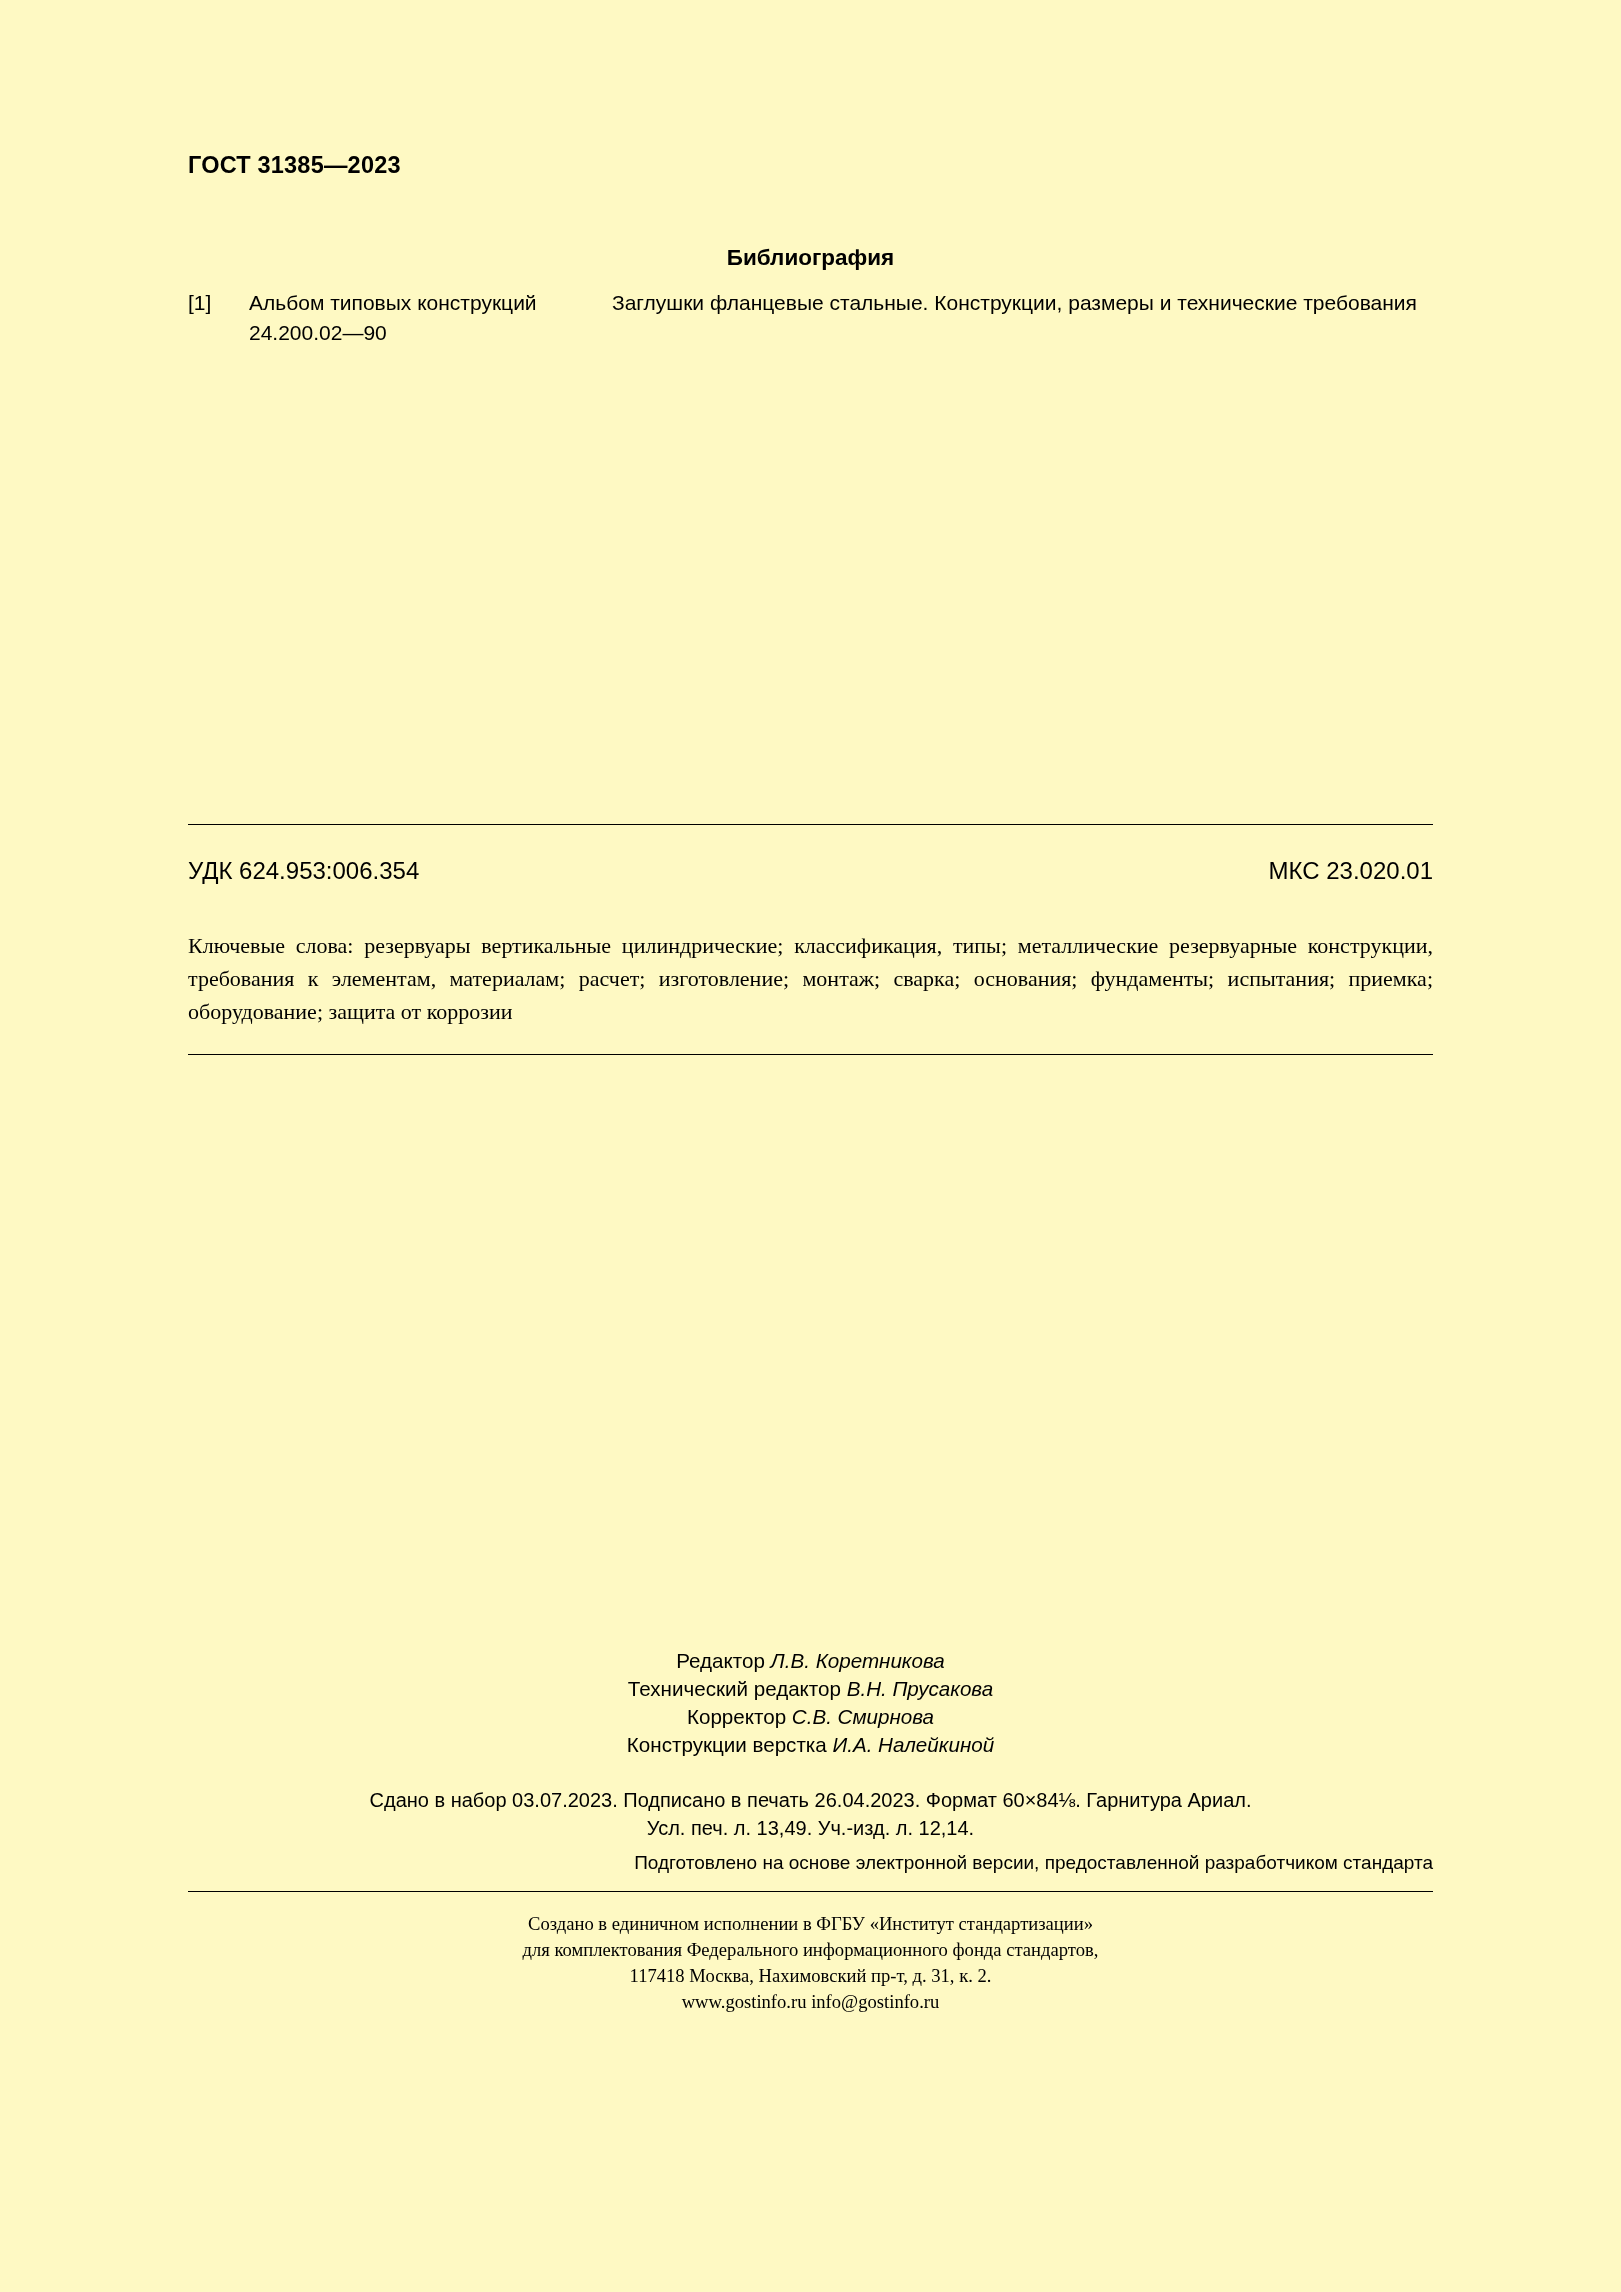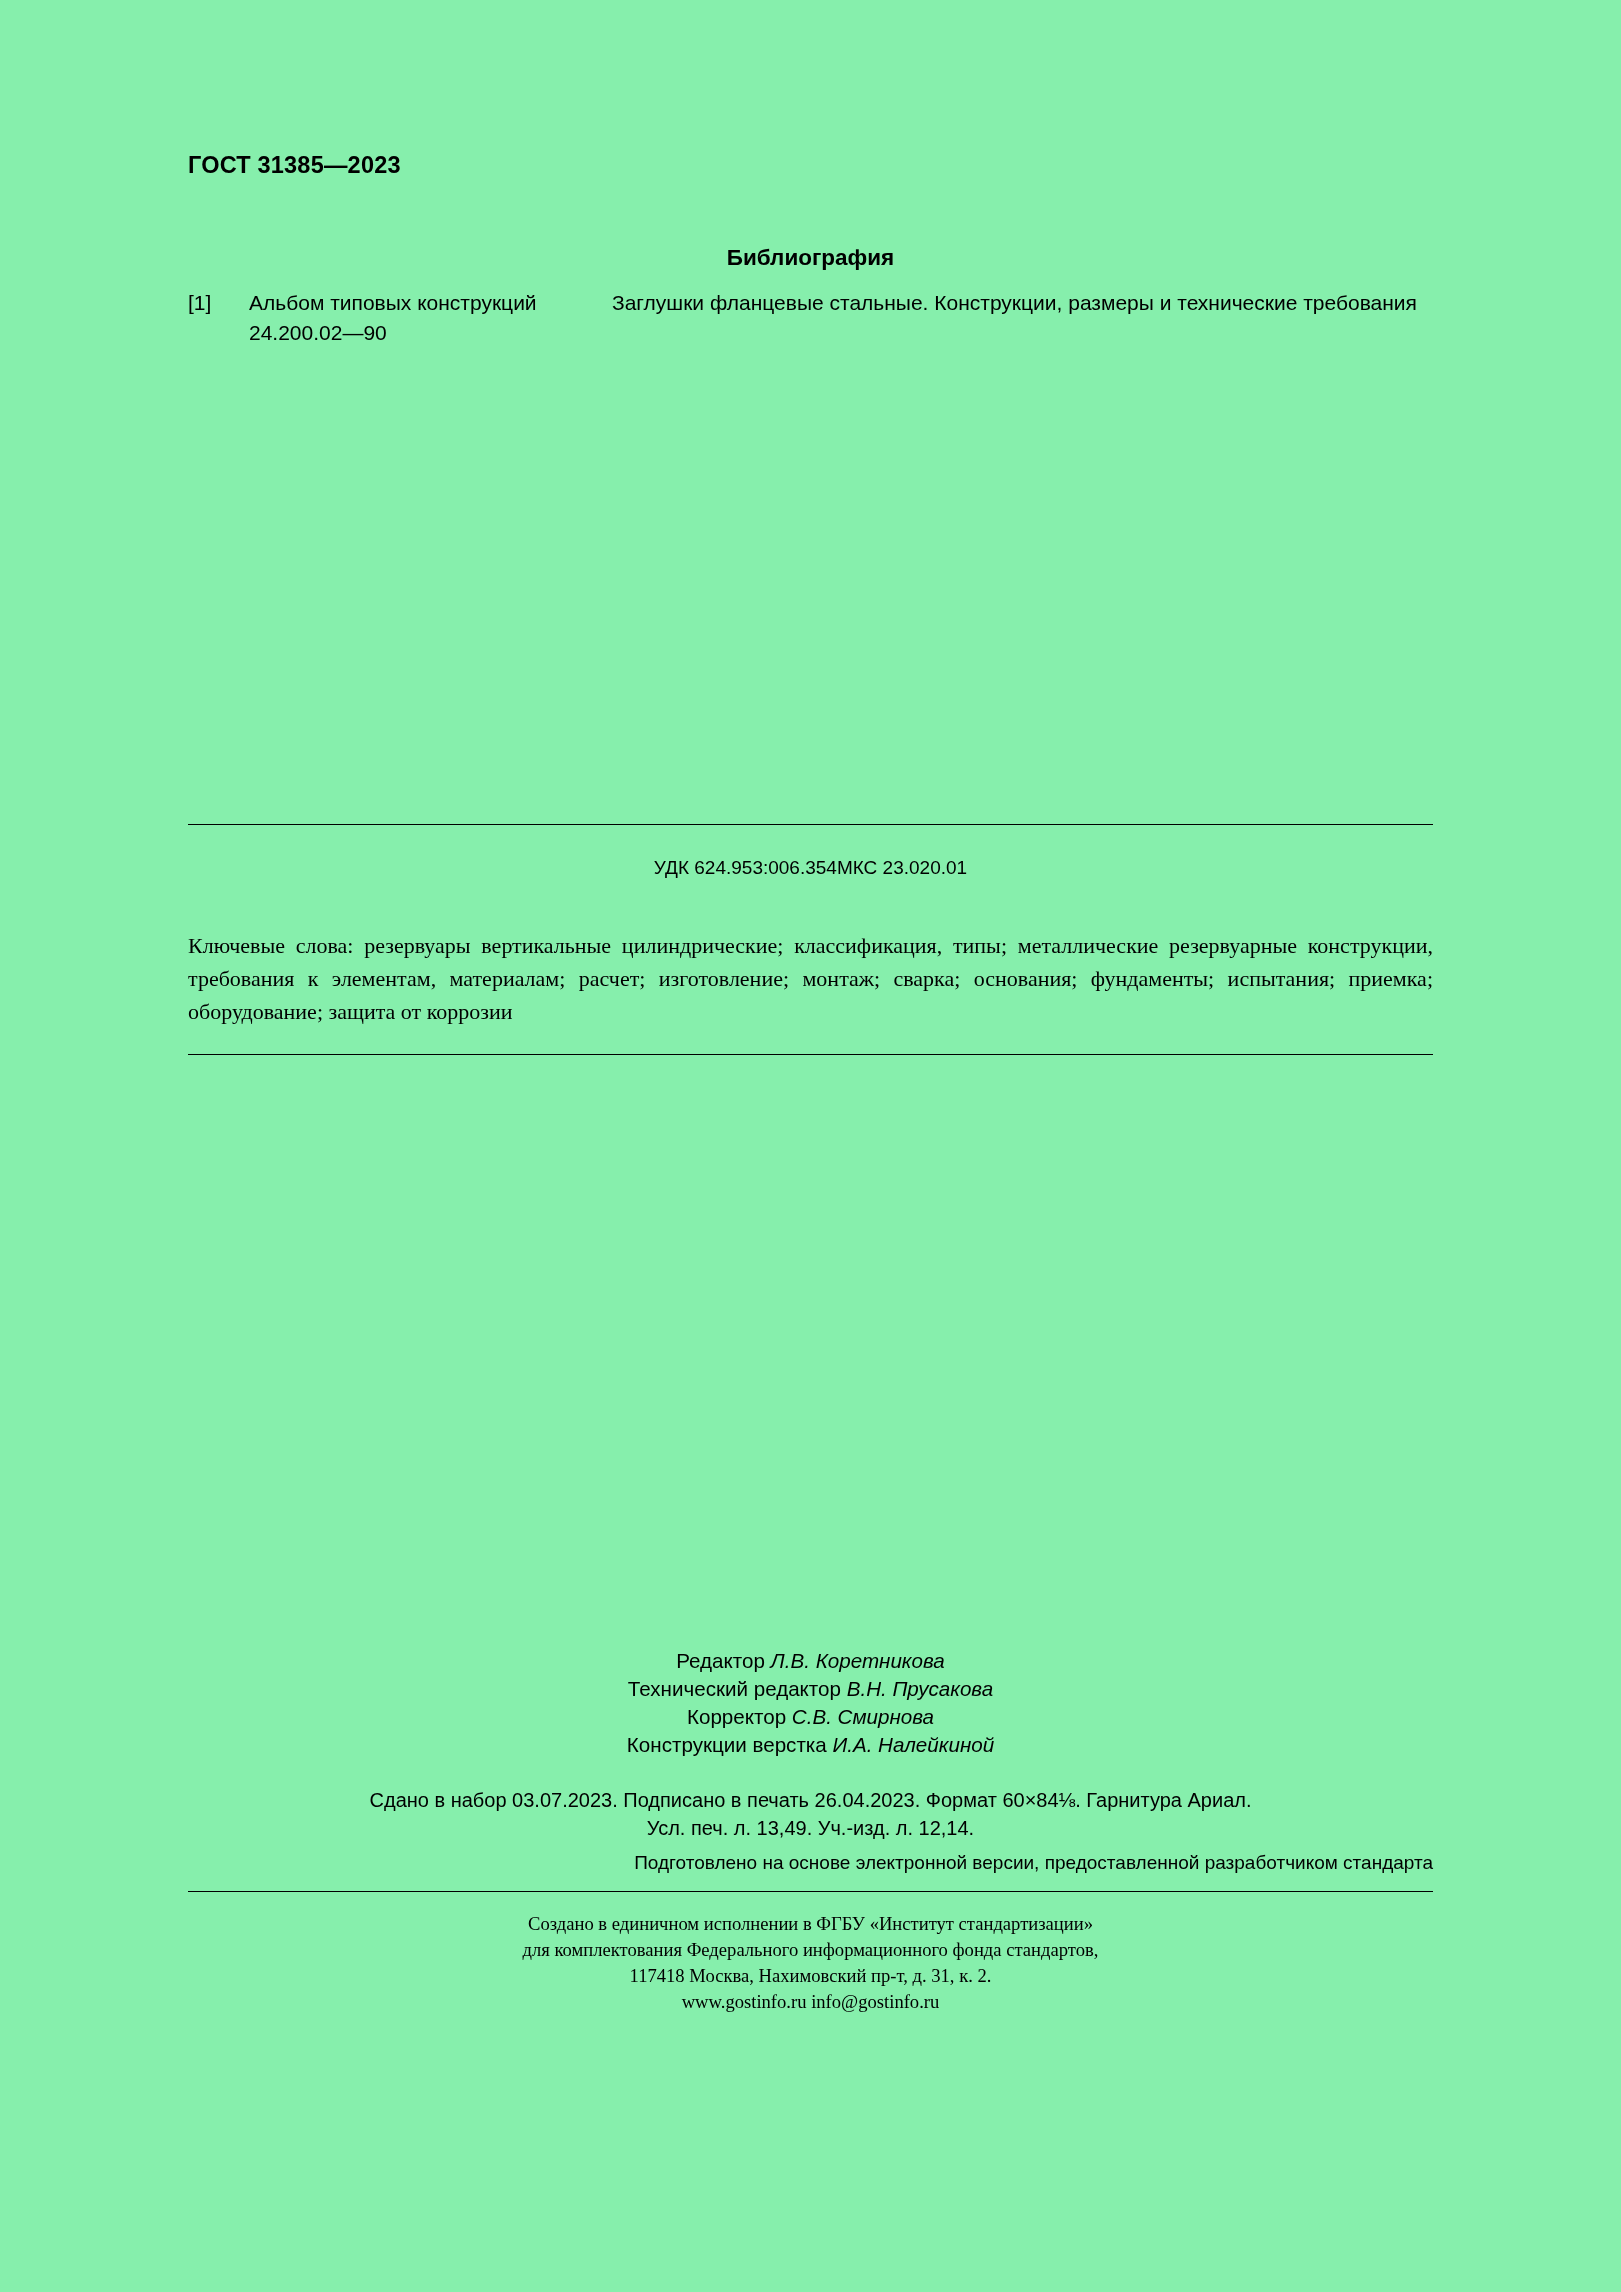--- a/index.html
+++ b/index.html
@@ -9,21 +9,21 @@
   }
   body {
     font-family: "Liberation Sans", sans-serif;
     color: #000000;
   }
   .page {
     position: relative;
     width: 1621px;
     height: 2293px;
     margin: 0 auto;
-    background: #86efac;
+    background: #fef9c3;
     box-sizing: border-box;
   }
   .content {
     position: absolute;
     left: 188px;
     top: 0;
     width: 1245px;
   }
 
   
@@ -86,22 +86,22 @@
   .hr-2 { top: 1054px; }
   .hr-3 { top: 1891px; }
 
   
   .udc-row {
     position: absolute;
     top: 857px;
     left: 0;
     width: 100%;
     display: flex;
-    justify-content: center;
-    font-size: 19px;
+    justify-content: space-between;
+    font-size: 24px;
   }
 
   
   .keywords {
     position: absolute;
     top: 929px;
     left: 0;
     width: 100%;
     font-size: 22px;
     line-height: 33px;

